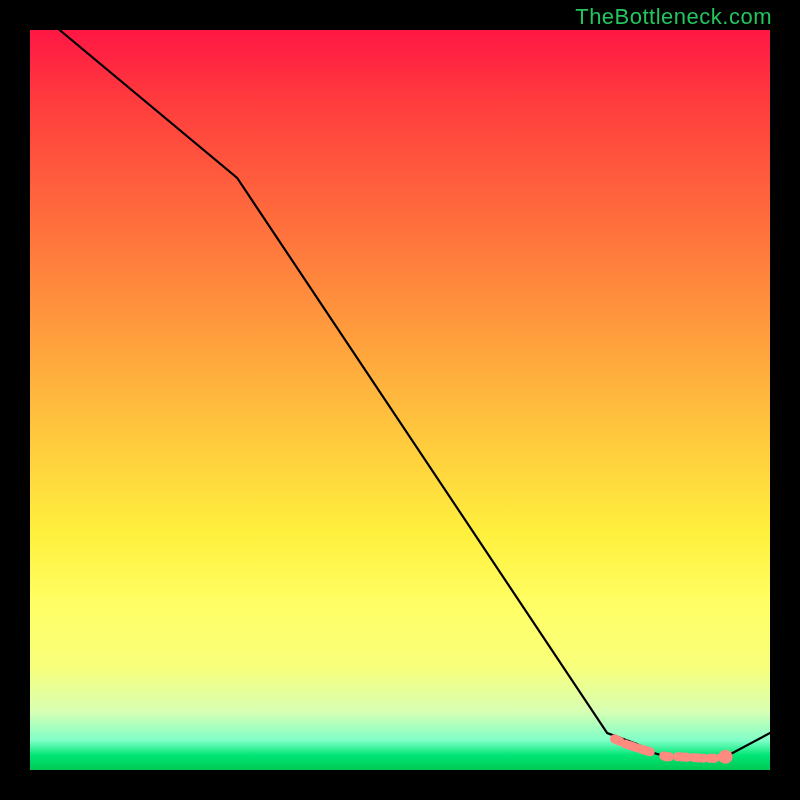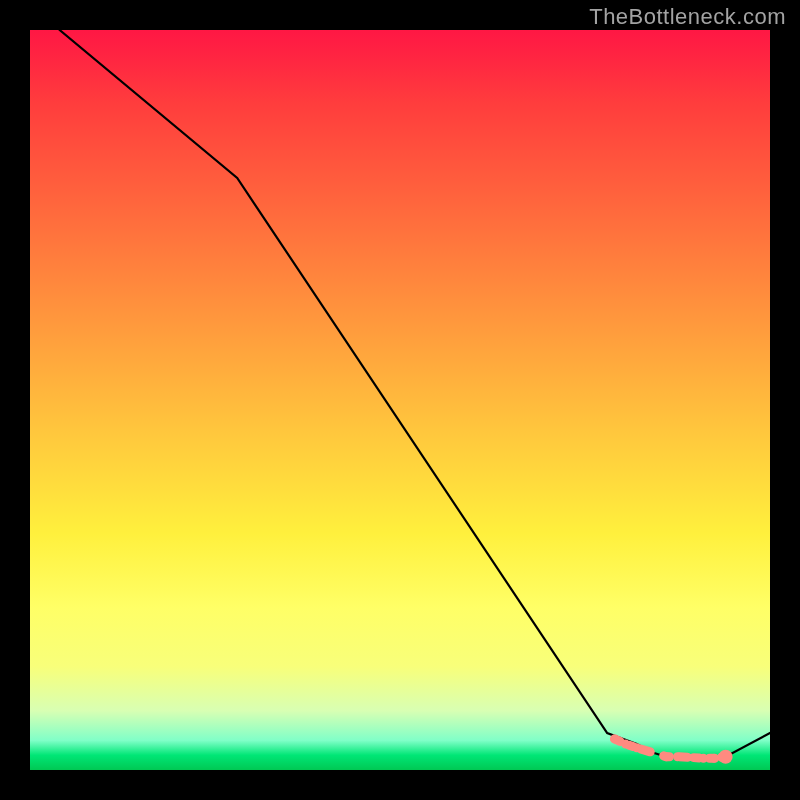--- a/index.html
+++ b/index.html
@@ -45,22 +45,22 @@
       #00c853 100%
     );
   }
   .curve {
     position: absolute;
     inset: 0;
   }
   .watermark {
     position: absolute;
     top: 4px;
-    right: 14px;
-    color: #a3a3a3;
+    right: 28px;
+    color: #22c55e;
     font-size: 22px;
     letter-spacing: 0.5px;
   }
 </style>
 </head>
 <body>
 
 <div class="frame">
   <div class="watermark">TheBottleneck.com</div>
 

